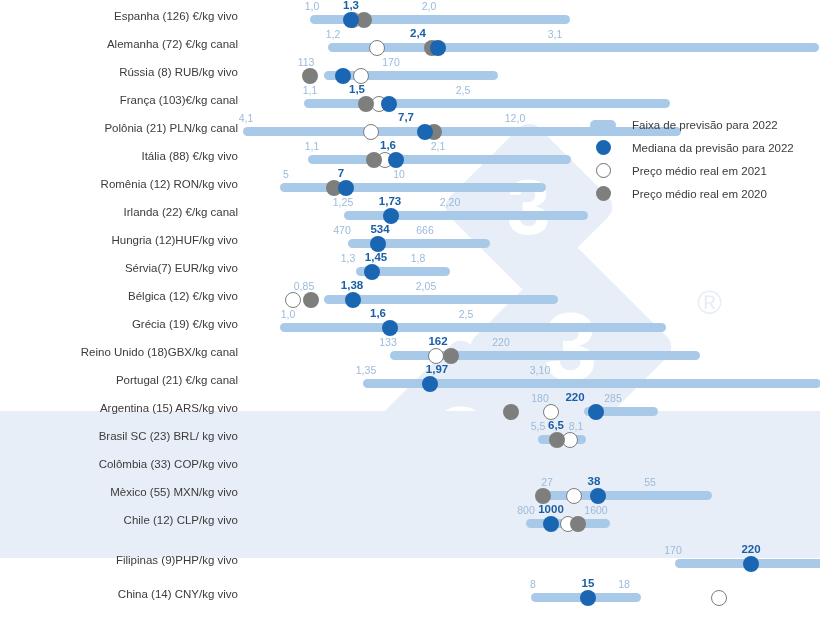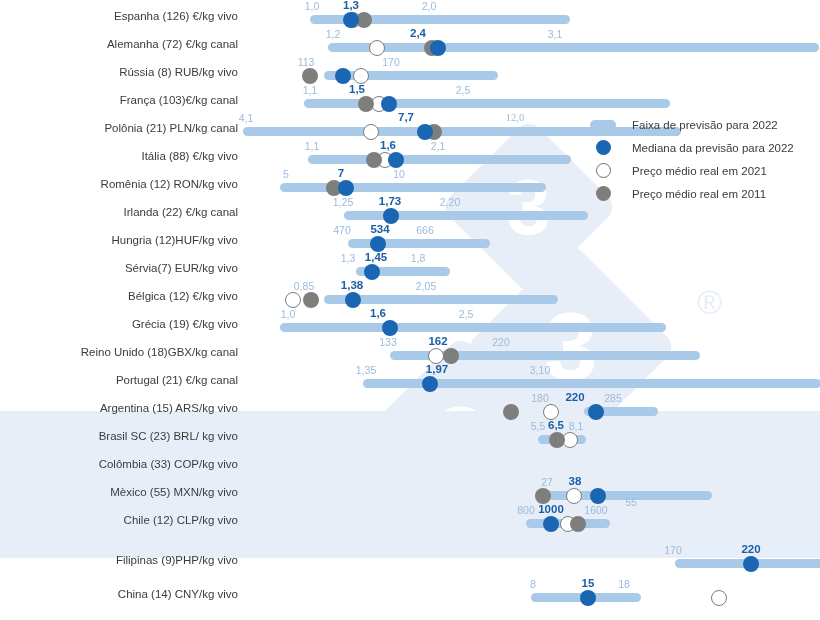--- a/index.html
+++ b/index.html
@@ -120,21 +120,21 @@
           <div class="dot y2020" style="left: 128px;"></div>
           <div class="dot median" style="left: 151px;"></div>
         </div>
       </div>
       <div class="row" style="top: 114px;">
         <div class="row-label">Polônia (21) PLN/kg canal</div>
         <div class="track-area">
           <div class="bar" style="left: 5px; width: 438px;"></div>
           <div class="tick-lab" style="left: 8px;">4,1</div>
           <div class="tick-lab med" style="left: 168px;">7,7</div>
-          <div class="tick-lab" style="left: 277px; font-family: Liberation Serif, serif;">12,0</div>
+          <div class="tick-lab" style="left: 277px;">12,0</div>
           <div class="dot y2021" style="left: 133px;"></div>
           <div class="dot y2020" style="left: 196px;"></div>
           <div class="dot median" style="left: 187px;"></div>
         </div>
       </div>
       <div class="row" style="top: 142px;">
         <div class="row-label">Itália (88) €/kg vivo</div>
         <div class="track-area">
           <div class="bar" style="left: 70px; width: 263px;"></div>
           <div class="tick-lab" style="left: 74px;">1,1</div>
@@ -253,22 +253,22 @@
         </div>
       </div>
       <div class="row" style="top: 450px;">
         <div class="row-label">Colômbia (33) COP/kg vivo</div>
       </div>
       <div class="row" style="top: 478px;">
         <div class="row-label">Mèxico (55) MXN/kg vivo</div>
         <div class="track-area">
           <div class="bar" style="left: 300px; width: 174px;"></div>
           <div class="tick-lab" style="left: 309px;">27</div>
-          <div class="tick-lab med" style="left: 337px;">38</div>
-          <div class="tick-lab" style="left: 393px; margin-top: 20px;">55</div>
+          <div class="tick-lab med" style="left: 356px;">38</div>
+          <div class="tick-lab" style="left: 412px;">55</div>
           <div class="dot y2021" style="left: 336px;"></div>
           <div class="dot y2020" style="left: 305px;"></div>
           <div class="dot median" style="left: 360px;"></div>
         </div>
       </div>
       <div class="row" style="top: 506px;">
         <div class="row-label">Chile (12) CLP/kg vivo</div>
         <div class="track-area">
           <div class="bar" style="left: 288px; width: 84px;"></div>
           <div class="tick-lab" style="left: 288px;">800</div>
@@ -317,16 +317,16 @@
     <div class="legend-row">
       <span class="legend-key">
           <i class="lg-2021"></i>
         </span>
       <span class="legend-text">Preço médio real em 2021</span>
     </div>
     <div class="legend-row">
       <span class="legend-key">
           <i class="lg-2020"></i>
         </span>
-      <span class="legend-text">Preço médio real em 2011</span>
+      <span class="legend-text">Preço médio real em 2020</span>
     </div>
   </div>
 </div>
 
 </body></html>

